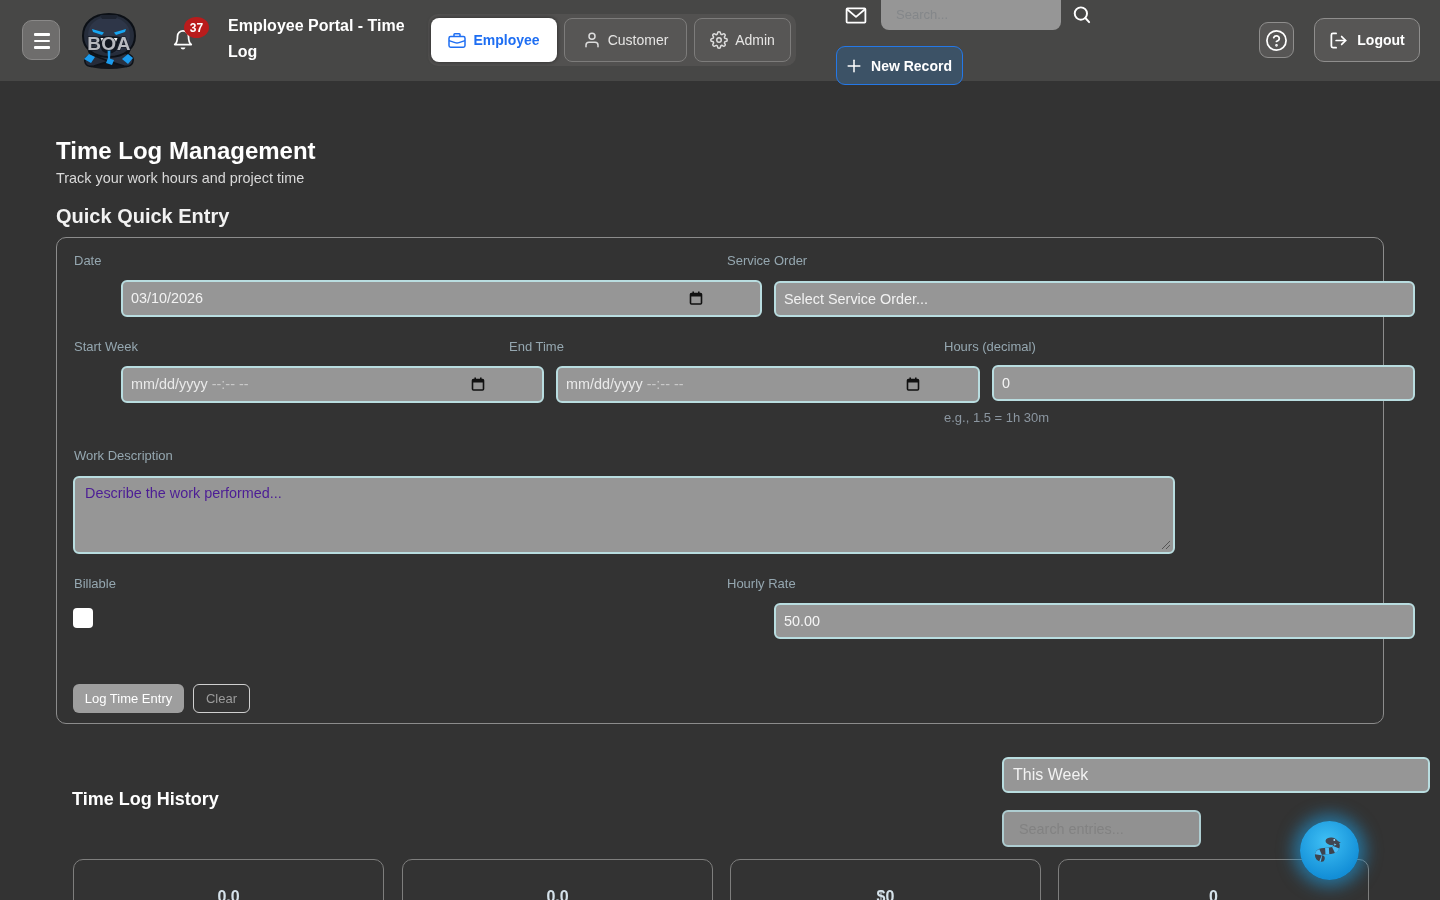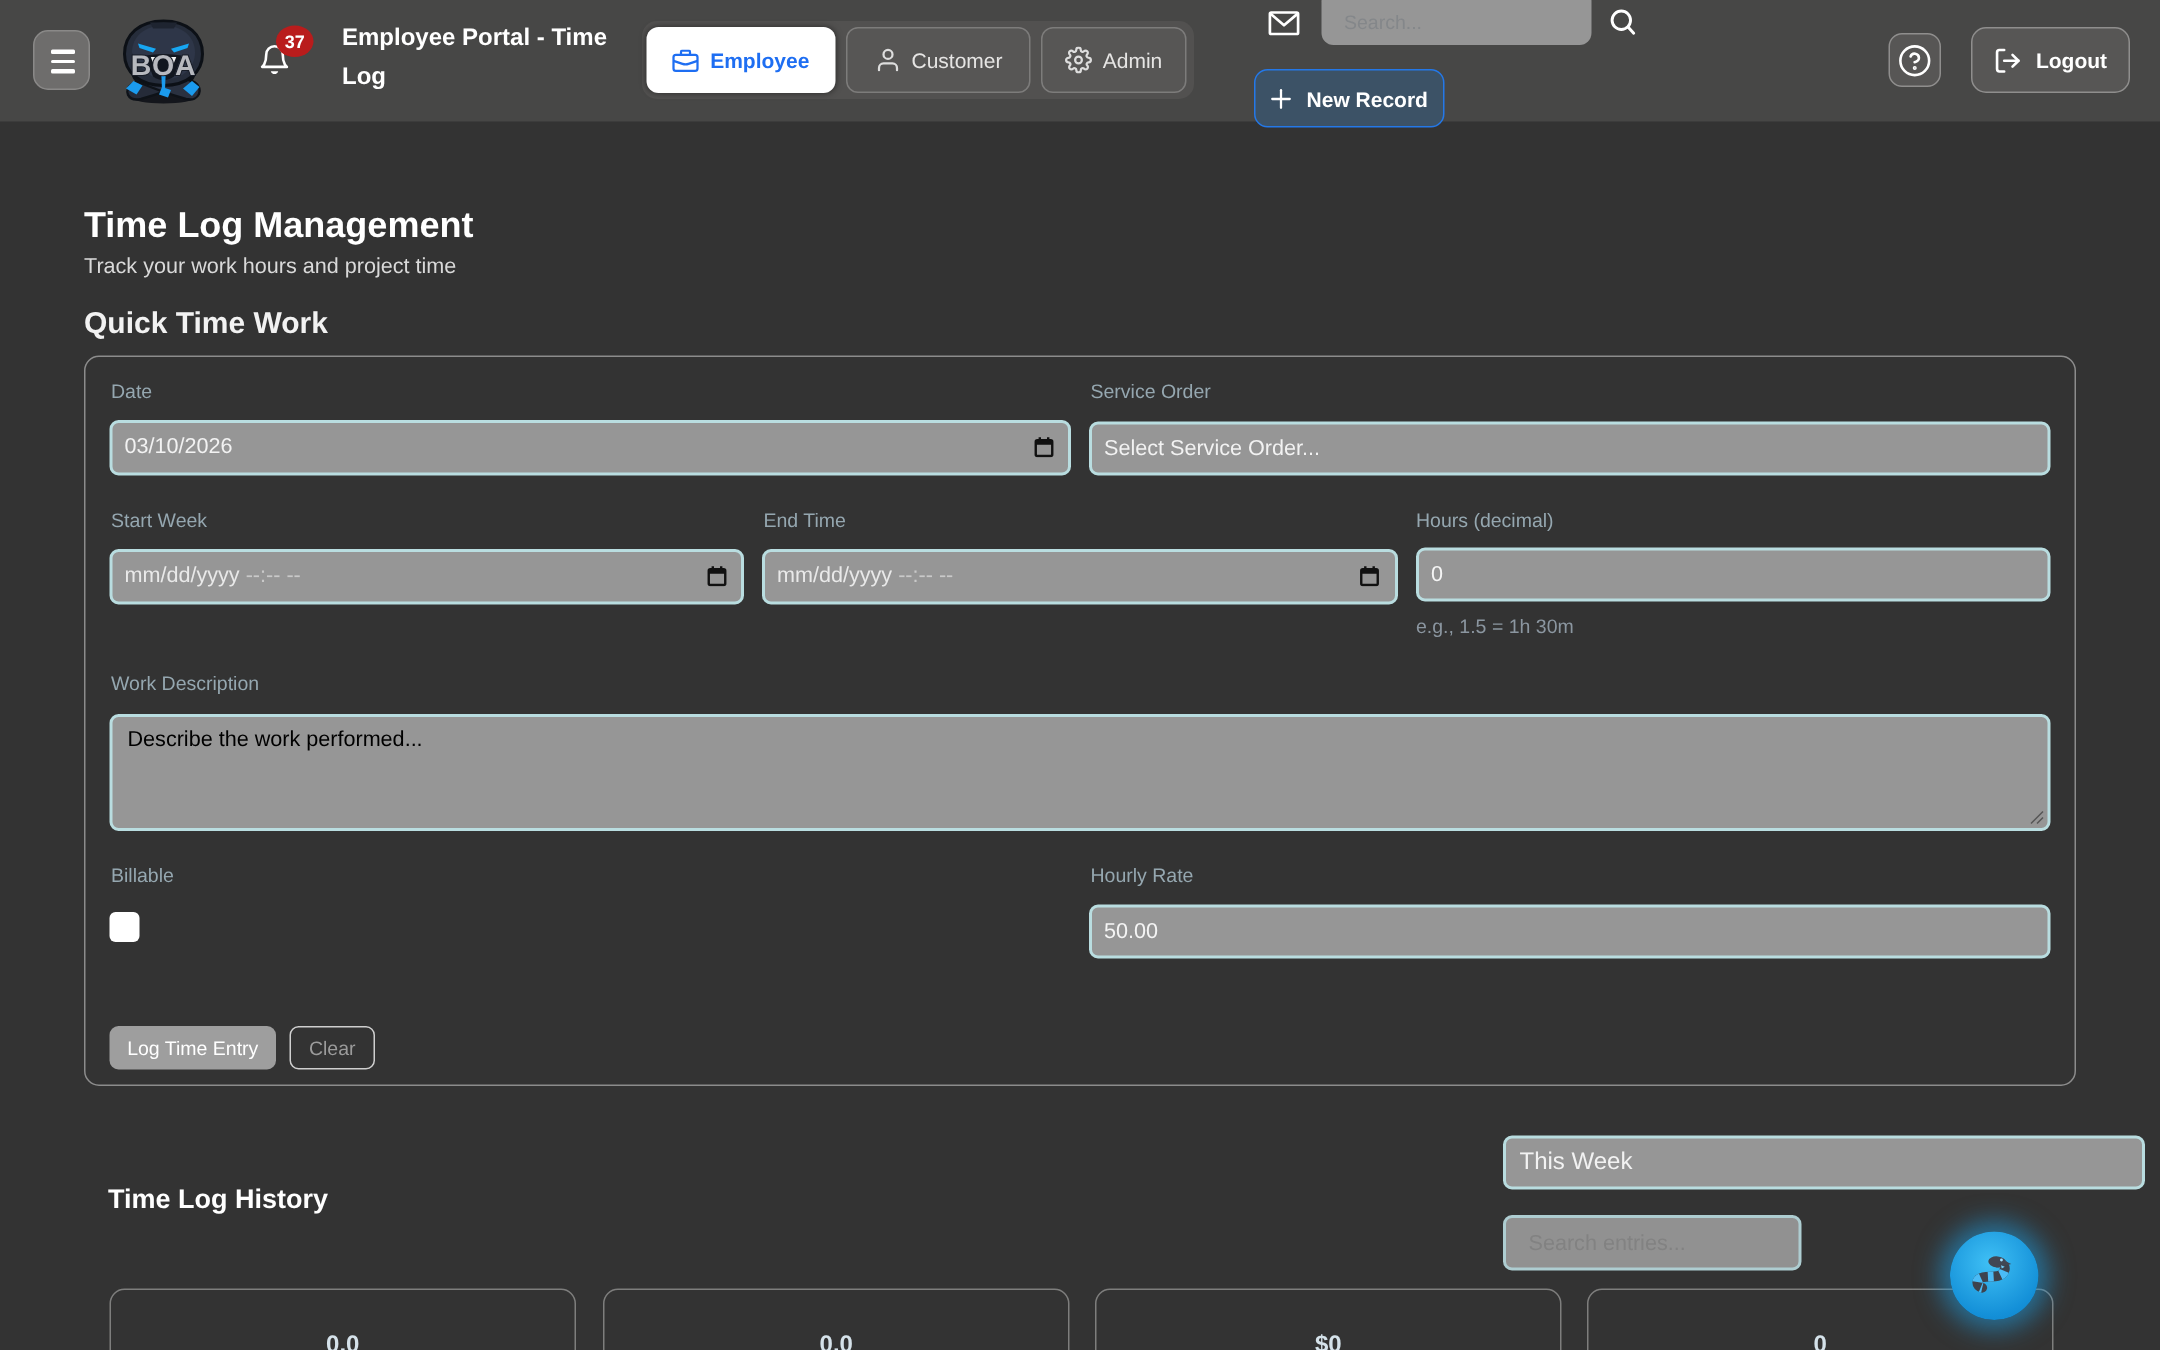--- a/index.html
+++ b/index.html
@@ -27,25 +27,25 @@
   #badge { position:absolute; left:184px; top:17px; width:25px; height:21px; border-radius:50%; background:#b91c1c; color:#fff; font-size:12px; font-weight:bold; display:flex; align-items:center; justify-content:center; }
 
   
   h1 { position:absolute; left:56px; top:137px; color:#fff; font-size:24px; font-weight:bold; }
   #sub { position:absolute; left:56px; top:170px; color:#d9d9d9; font-size:14.4px; }
   h2 { position:absolute; left:56px; top:205px; color:#f2f2f2; font-size:20px; font-weight:bold; }
 
   #card { position:absolute; left:56px; top:237px; width:1328px; height:487px; border:1px solid #8c8c8c; border-radius:10px; }
 
   .lbl { position:absolute; color:#95a7b0; font-size:13px; }
-  .inp { position:absolute; background:#969696; border:2px solid #b9dde0; border-radius:6px; color:#f2f2f2; font-size:14.4px; font-family:"Liberation Sans",sans-serif; padding-left:8px; }
+  .inp { position:absolute; background:#969696; border:2px solid #b9dde0; border-radius:6px; color:#f2f2f2; font-size:14.4px; font-family:"Liberation Sans",sans-serif; padding-left:8px;margin-left:48px; }
 
   .calicon { position:absolute; width:14px; height:14px; }
 
-  #ta { position:absolute; left:73px; top:476px; width:1294px; height:78px; background:#969696; border:2px solid #b9dde0; border-radius:6px; color:#000000; font-size:14.4px; padding:7px 10px; }
+  #ta { position:absolute; left:73px; top:476px; width:1102px; height:78px; background:#969696; border:2px solid #b9dde0; border-radius:6px; color:#4c1d95; font-size:14.4px; padding:7px 10px; }
   #chk { position:absolute; left:73px; top:608px; width:20px; height:20px; background:#fff; border-radius:4px; }
 
   #btn-log { position:absolute; left:73px; top:684px; width:111px; height:29px; background:#9e9e9e; border:none; border-radius:6px; color:#fff; font-size:13px; font-family:"Liberation Sans",sans-serif; }
   #btn-clear { position:absolute; left:193px; top:684px; width:57px; height:29px; background:transparent; border:1px solid #cfcfcf; border-radius:6px; color:#9b9b9b; font-size:13px; font-family:"Liberation Sans",sans-serif; }
 
   #hist { position:absolute; left:72px; top:789px; color:#fff; font-size:18px; font-weight:bold; }
   #weeksel { position:absolute; left:1002px; top:757px; width:428px; height:36px; background:#969696; border:2px solid #b9dde0; border-radius:6px; color:#f2f2f2; font-size:16px; padding-left:9px; display:flex; align-items:center; }
   #entsearch { position:absolute; left:1002px; top:810px; width:199px; height:37px; background:#919191; border:2px solid #aecdd1; border-radius:6px; font-size:14.4px; color:#828282; padding-left:15px; display:flex; align-items:center; }
 
   .stat { position:absolute; top:859px; width:311px; height:80px; border:1px solid #7e7e7d; border-radius:10px; text-align:center; color:#d5e2ea; font-size:16px; font-weight:bold; padding-top:28px; }
@@ -152,21 +152,21 @@
   <svg width="19" height="19" viewBox="0 0 24 24" fill="none" stroke="#fff" stroke-width="2.2" stroke-linecap="round" stroke-linejoin="round">
       <path d="M9 21H5a2 2 0 0 1-2-2V5a2 2 0 0 1 2-2h4"></path>
       <polyline points="16 17 21 12 16 7"></polyline>
       <line x1="21" y1="12" x2="9" y2="12"></line>
     </svg>
   Logout
 </div>
 
 <h1>Time Log Management</h1>
 <div id="sub">Track your work hours and project time</div>
-<h2>Quick Time Work</h2>
+<h2>Quick Quick Entry</h2>
 
 <div id="card"></div>
 
 <div class="lbl" style="left:74px; top:253px;">Date</div>
 <div class="inp" style="left:73px; top:280px; width:641px; height:37px; line-height:33px;">03/10/2026</div>
 <svg class="calicon" style="left:689px; top:291px;" viewBox="0 0 14 14">
     <rect x="1.5" y="2.5" width="11" height="10.5" rx="1" fill="none" stroke="#111" stroke-width="1.6"></rect>
     <rect x="1.5" y="2.5" width="11" height="3" fill="#111"></rect>
     <line x1="4.2" y1="0.5" x2="4.2" y2="3" stroke="#111" stroke-width="1.6"></line>
     <line x1="9.8" y1="0.5" x2="9.8" y2="3" stroke="#111" stroke-width="1.6"></line>

